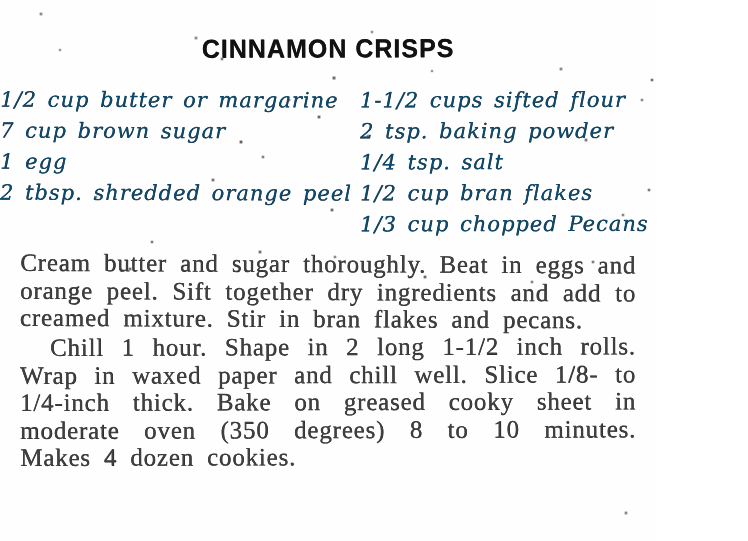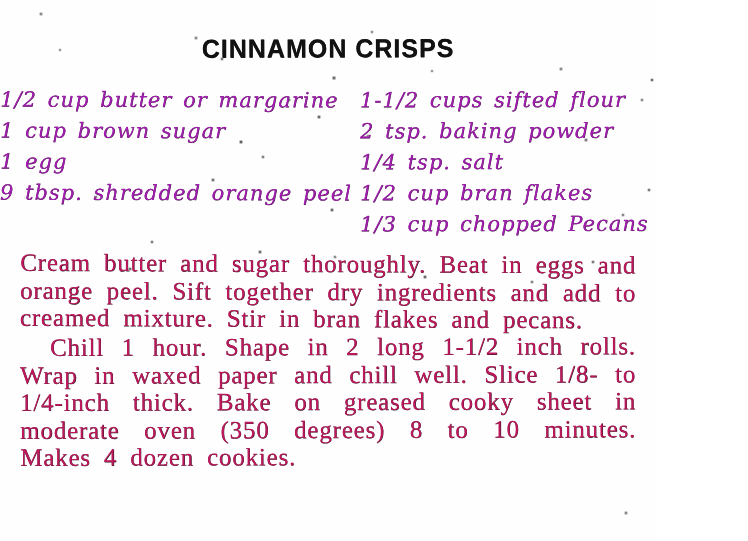--- a/index.html
+++ b/index.html
@@ -46,21 +46,21 @@
     color: #121212;
     transform: rotate(-0.15deg) scaleY(1.04);
     text-shadow: 0.3px 0.3px 0 #222;
   }
   .ingredients {
     display: flex;
     margin-top: 22px;
     font-family: "DejaVu Serif", serif;
     font-style: italic;
     font-size: 21px;
-    color: #a21caf;
+    color: #0c4a6e;
   }
   .ingredients ul {
     list-style: none;
     margin: 0;
     padding: 0;
   }
   .ingredients li {
     line-height: 31px;
     padding-left: 17px;
     text-indent: -17px;
@@ -81,43 +81,43 @@
     transform: rotate(-0.1deg);
   }
   .instructions {
     margin: 10px 20px 0 20px;
     font-family: "Liberation Serif", serif;
     font-size: 25px;
     line-height: 27.5px;
     letter-spacing: 0.8px;
     word-spacing: 6px;
     text-align: justify;
-    color: #be185d;
+    color: #404040;
     text-shadow: 0.3px 0.3px 0 #1c1c1c;
   }
   .instructions p {
     margin: 0;
   }
   .para-1 { transform: rotate(0.25deg); }
   .para-2 { transform: rotate(-0.15deg); text-indent: 30px; }
 </style>
 </head>
 <body>
 
 <div class="page">
   <div class="noise"></div>
 
   <h1 class="title">CINNAMON CRISPS</h1>
 
   <div class="ingredients">
     <ul class="col-left">
       <li>1/2 cup butter or margarine</li>
-      <li>1 cup brown sugar</li>
+      <li>7 cup brown sugar</li>
       <li>1 egg</li>
-      <li>9 tbsp. shredded orange peel</li>
+      <li>2 tbsp. shredded orange peel</li>
     </ul>
     <ul class="col-right">
       <li>1-1/2 cups sifted flour</li>
       <li>2 tsp. baking powder</li>
       <li>1/4 tsp. salt</li>
       <li>1/2 cup bran flakes</li>
       <li>1/3 cup chopped Pecans</li>
     </ul>
   </div>
 

